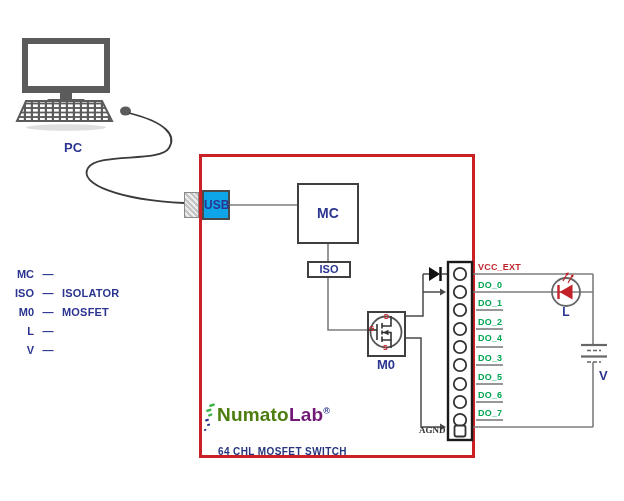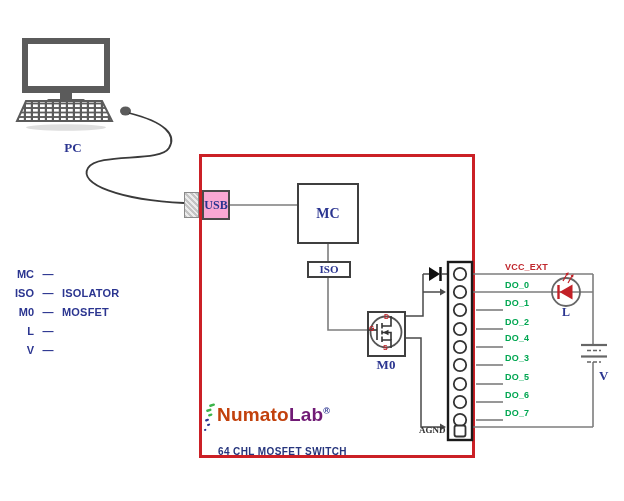--- a/index.html
+++ b/index.html
@@ -4,49 +4,49 @@
 <style>
   html,body{margin:0;padding:0;background:#ffffff;}
   #stage{position:relative;width:624px;height:501px;background:#ffffff;overflow:hidden;
          font-family:"Liberation Sans",sans-serif;}
   .abs{position:absolute;box-sizing:border-box;}
   
   #red-box{left:199px;top:154px;width:276px;height:304px;border:3px solid #cb2026;z-index:1;}
   
   #gfx{left:0;top:0;width:624px;height:501px;z-index:2;pointer-events:none;}
   
-  .txt{z-index:3;color:#2b3590;font-weight:bold;white-space:nowrap;font-family:Liberation Serif, serif;}
+  .txt{z-index:3;color:#2b3590;font-weight:bold;white-space:nowrap;}
   #pc-label{left:56px;top:140px;width:34px;text-align:center;font-size:13px;}
   #usb-hatch{left:184px;top:192px;width:15px;height:26px;z-index:3;border:1px solid #8a8a8a;
     background:repeating-linear-gradient(45deg,#c4c4c4 0 2px,#ececec 2px 4px);}
-  #usb-body{left:202px;top:190px;width:28px;height:30px;z-index:3;background:#f9a8d4;
+  #usb-body{left:202px;top:190px;width:28px;height:30px;z-index:3;background:#0ea5e9;
     border:2px solid #4a4a4a;text-align:center;line-height:26px;font-size:12px;}
   #mc-box{left:297px;top:183px;width:62px;height:61px;background:#fff;border:2px solid #3f3f3f;
     z-index:3;text-align:center;line-height:57px;font-size:14px;}
   #iso-box{left:307px;top:261px;width:44px;height:17px;background:#fff;border:2px solid #3f3f3f;
     z-index:3;text-align:center;line-height:13px;font-size:11px;}
   #m0-label{left:366px;top:357px;width:40px;text-align:center;font-size:13px;}
   .pin-lbl{z-index:4;font-size:7px;font-weight:bold;color:#c22127;}
   #pin-d{left:384px;top:313px;} #pin-g{left:369px;top:325px;} #pin-s{left:383px;top:344px;}
   
   #legend{left:4px;top:264px;width:190px;z-index:3;}
   .leg-row{display:flex;height:19px;align-items:center;font-size:11px;font-weight:bold;color:#2b3590;}
   .leg-abbr{width:30px;text-align:right;}
   .leg-sep{width:28px;text-align:center;}
   .leg-desc{flex:1;letter-spacing:0.2px;}
   
-  .term-lbl{left:478px;width:60px;z-index:3;font-size:9px;font-weight:bold;color:#00a651;letter-spacing:0.2px;margin-left:27px;}
+  .term-lbl{left:478px;width:60px;z-index:3;font-size:9px;font-weight:bold;color:#00a651;letter-spacing:0.2px;}
   .term-lbl.pwr{color:#c0272d;}
   #agnd-lbl{left:419px;top:425px;width:30px;z-index:3;font-size:9px;font-weight:bold;color:#333;font-family:Liberation Serif, serif;}
   #l-label{left:559px;top:305px;width:14px;text-align:center;font-size:12px;}
   #v-label{left:599px;top:368px;font-size:13px;}
   
   #logo-mark{left:202px;top:403px;width:14px;height:32px;z-index:3;}
   #logo-text{left:217px;top:404px;z-index:3;font-size:19px;font-weight:bold;letter-spacing:0.2px;}
-  #logo-text .brand{color:#c2410c;} #logo-text .suffix{color:#701a75;}
+  #logo-text .brand{color:#4d7c0f;} #logo-text .suffix{color:#701a75;}
   #logo-text .reg{font-size:9px;color:#2b3590;vertical-align:super;}
   #logo-tagline{left:218px;top:446px;z-index:3;font-size:10px;font-weight:bold;color:#26357d;letter-spacing:0.4px;}
 </style>
 </head>
 <body>
 
 <div id="stage">
 
   <div class="abs" id="red-box"></div>
 

